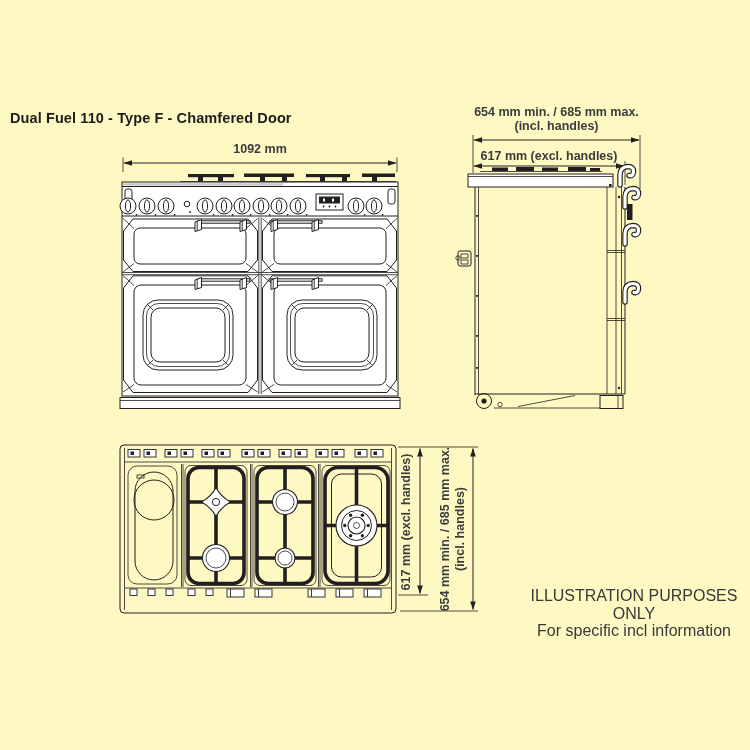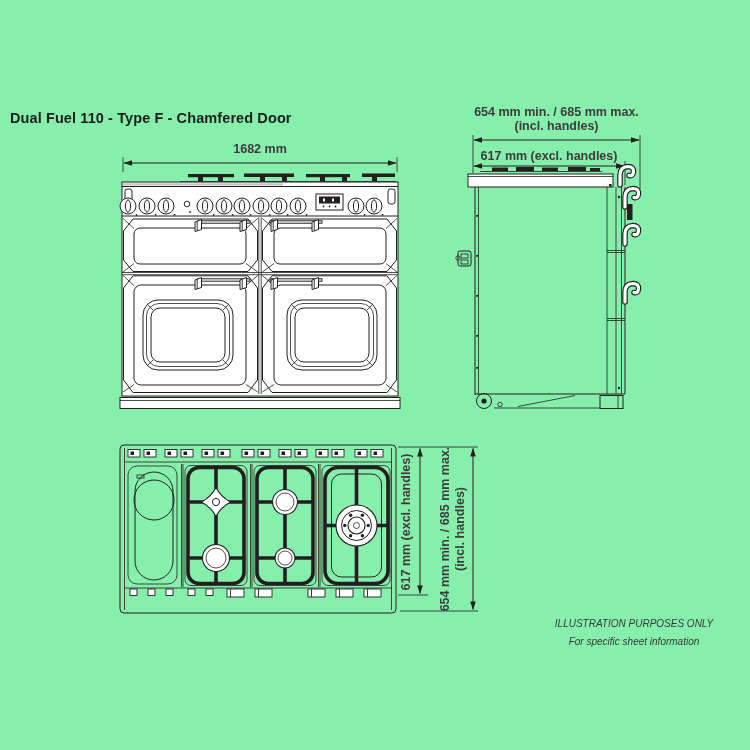--- a/index.html
+++ b/index.html
@@ -1,47 +1,47 @@
 <!DOCTYPE html>
 <html><head>
 <meta charset="utf-8">
 <style>
   html,body{margin:0;padding:0;background:#fff;}
-  .page{position:relative;width:750px;height:750px;background:#86efac;overflow:hidden;
+  .page{position:relative;width:750px;height:750px;background:#fef9c3;overflow:hidden;
         font-family:"Liberation Sans",sans-serif;color:#231f20;}
   .title{position:absolute;left:10px;top:110px;font-size:14.5px;font-weight:700;color:#1d1d1d;
          letter-spacing:0.1px;}
   .view{position:absolute;font-weight:bold;}
   .front-view{left:110px;top:142px;width:300px;height:272px;}
   .side-view{left:450px;top:105px;width:212px;height:315px;}
   .top-view{left:112px;top:438px;width:375px;height:185px;}
   .view svg{position:absolute;left:0;top:0;}
   .dim-label{position:absolute;font-size:12.5px;color:#3c3c3c;text-align:center;line-height:13.5px;
              white-space:nowrap;}
   .dim-label.two{white-space:normal;line-height:13.5px;}
   .rot{position:absolute;transform:rotate(-90deg);font-size:12.5px;color:#3c3c3c;
        text-align:center;line-height:15px;white-space:nowrap;}
-  .disclaimer{position:absolute;left:520px;top:615px;width:228px;text-align:center;
-              font-size:10px;line-height:17.5px;color:#383838;font-style:italic;}
+  .disclaimer{position:absolute;left:520px;top:587px;width:228px;text-align:center;
+              font-size:16px;line-height:17.5px;color:#383838;}
   
   .ln{fill:none;stroke:#231f20;stroke-width:1;}
   .t8{fill:none;stroke:#231f20;stroke-width:0.8;}
   .wh{fill:#ffffff;stroke:#231f20;stroke-width:1;}
   .fl{fill:#231f20;stroke:none;}
   .gr{fill:none;stroke:#231f20;stroke-width:3.6;stroke-linecap:round;}
 </style>
 </head>
 <body>
 
 <div class="page">
 
   <div class="title">Dual Fuel 110 - Type F - Chamfered Door</div>
 
   <div class="view front-view">
-    <div class="dim-label" style="left:15px;top:1px;width:270px;">1682 mm</div>
+    <div class="dim-label" style="left:15px;top:1px;width:270px;">1092 mm</div>
     <svg width="300" height="272" viewBox="0 0 300 272">
       <defs>
         <path id="ahf" d="M0,0 L8.5,-2.8 L8.5,2.8 Z" fill="#231f20"></path>
         <g id="knob">
           <circle r="8" class="wh"></circle>
           <ellipse rx="2.6" ry="6.1" class="wh"></ellipse>
           <circle cx="8.6" cy="8.8" r="0.9" class="fl"></circle>
         </g>
         <g id="bkt">
           <path d="M0,11.5 L0,2 L6.5,-0.5 L6.5,9.5 Z" fill="#fff" stroke="#231f20" stroke-linejoin="round"></path>
@@ -407,16 +407,16 @@
 
     <div class="rot" style="left:221px;top:75px;width:150px;height:18px;">617 mm (excl. handles)</div>
     <div class="rot" style="left:256px;top:76px;width:170px;height:30px;">
       <div>654 mm min. / 685 mm max.</div>
       <div>(incl. handles)</div>
     </div>
   </div>
 
   <div class="disclaimer">
     <div>ILLUSTRATION PURPOSES ONLY</div>
-    <div>For specific sheet information</div>
+    <div>For specific incl information</div>
   </div>
 
 </div>
 
 </body></html>

